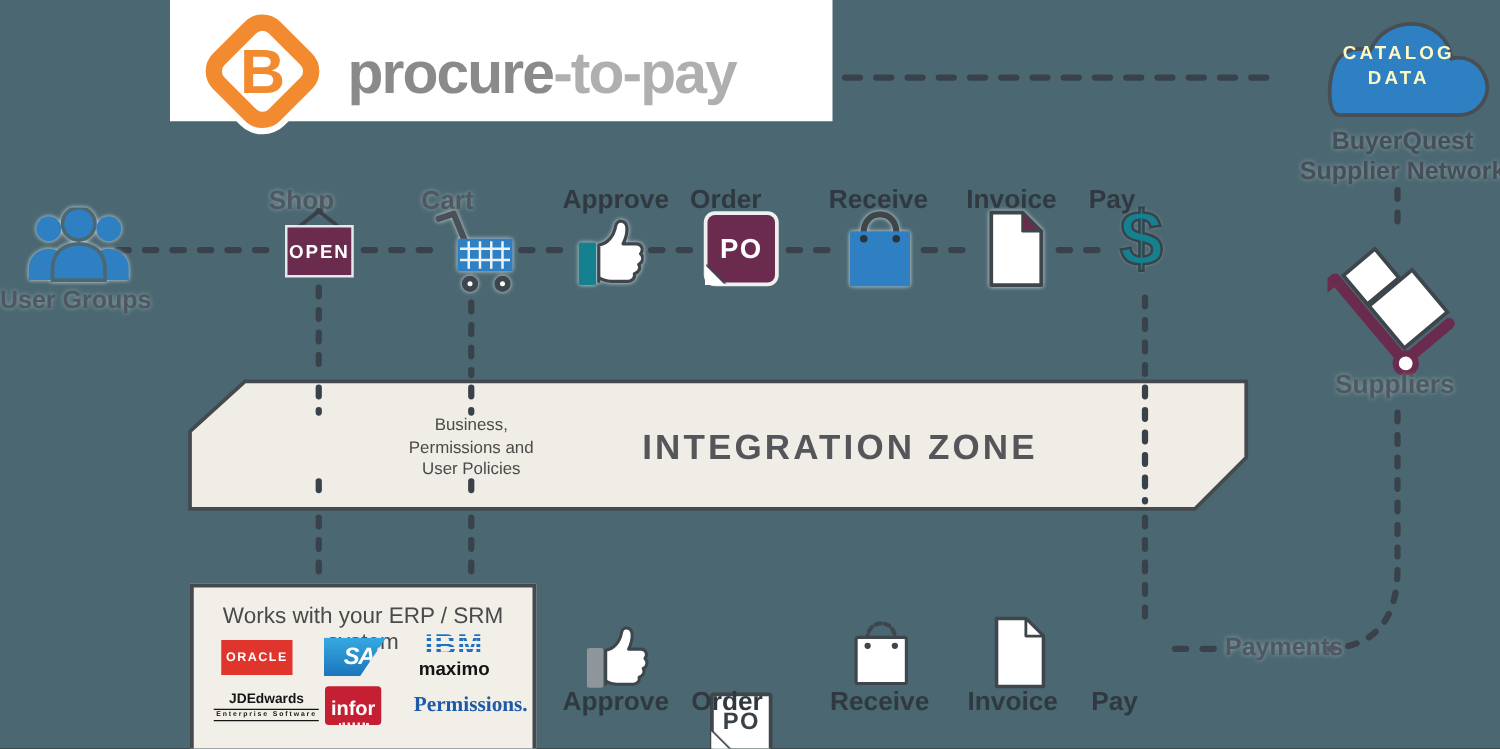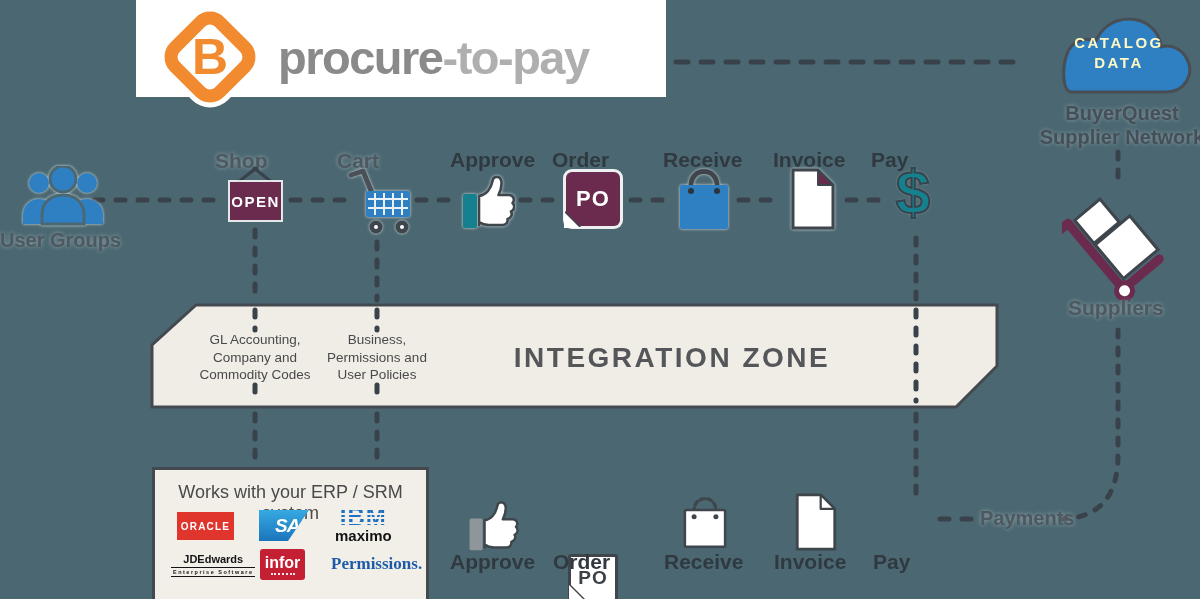--- a/index.html
+++ b/index.html
@@ -103,21 +103,21 @@
   #ibm-word{ font-size:24px; font-weight:800; letter-spacing:1px; line-height:22px;
     color:#1F70C1;
     background:repeating-linear-gradient(180deg,#1F70C1 0 2.5px,rgba(0,0,0,0) 2.5px 4.5px);
     -webkit-background-clip:text; background-clip:text; -webkit-text-fill-color:transparent; }
   #maximo-word{ font-size:15px; font-weight:700; color:#141414; line-height:15px; }
   #logo-jde{ left:16px; top:82px; flex-direction:column; }
   #jde-word{ font-size:11px; font-weight:800; color:#141414; line-height:15px; }
   #jde-tag{ font-size:5.5px; font-weight:700; letter-spacing:1.5px; color:#141414;
     border-top:1px solid #141414; border-bottom:1px solid #141414; padding:1px 2px; }
   #logo-infor{ left:105px; top:79px; width:45px; height:31px; background:#C41F32; border-radius:3px;
-    flex-direction:column; }
+    flex-direction:column;justify-content:flex-end; }
   #logo-infor span{ color:#fff; font-size:16px; font-weight:700; line-height:16px; }
   #infor-dots{ width:24px; border-bottom:2px dotted rgba(255,255,255,.9); margin-top:2px; }
   #logo-psoft{ left:176px; top:84px; }
   #logo-psoft span{ font-family:"Liberation Serif", serif; font-size:17px; font-weight:700; color:#1D5AA8; }
 
   .glow{ filter:drop-shadow(0 0 1.5px rgba(255,255,255,.8)); }
 </style>
 </head>
 <body>
 
@@ -245,25 +245,20 @@
 
   <div class="abs z2 step-label" style="left:773px; top:148px; width:80px;">Invoice</div>
   <svg class="abs z2 glow" style="left:789px; top:167px;" width="48" height="64" viewBox="0 0 48 64">
     <path d="M4 3 H29 L44 18 V61 H4 Z" fill="#fff" stroke="#3E464C" stroke-width="3" stroke-linejoin="round"></path>
     <path d="M29 3 L44 18 H29 Z" fill="#6B2B4E" stroke="#3E464C" stroke-width="2" stroke-linejoin="round"></path>
   </svg>
 
   <div class="abs z2 step-label" style="left:871px; top:148px; width:80px;">Pay</div>
   <div class="abs z2" id="dollar">$</div>
 
-  <div class="abs z2 zone-col" style="left:180px; top:331px;">
-    <div>GL Accounting,</div>
-    <div>Company and</div>
-    <div>Commodity Codes</div>
-  </div>
   <div class="abs z2 zone-col" style="left:302px; top:331px;">
     <div>Business,</div>
     <div>Permissions and</div>
     <div>User Policies</div>
   </div>
   <div class="abs z2" id="zone-title">INTEGRATION ZONE</div>
 
   <svg class="abs z2" style="left:1062px; top:188px;" width="112" height="112" viewBox="0 0 112 112">
     <g transform="rotate(-40 56 56)">
       <path d="M10 8 H31 V94 H78" fill="none" stroke="#6B2B4E" stroke-width="9" stroke-linecap="round" stroke-linejoin="round"></path>

